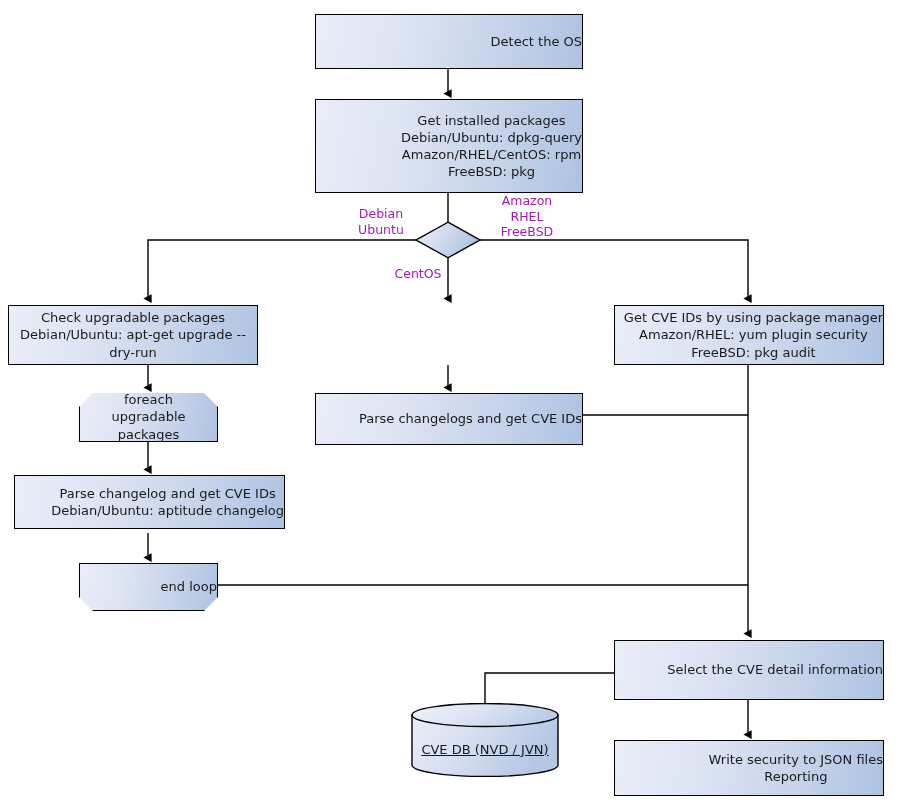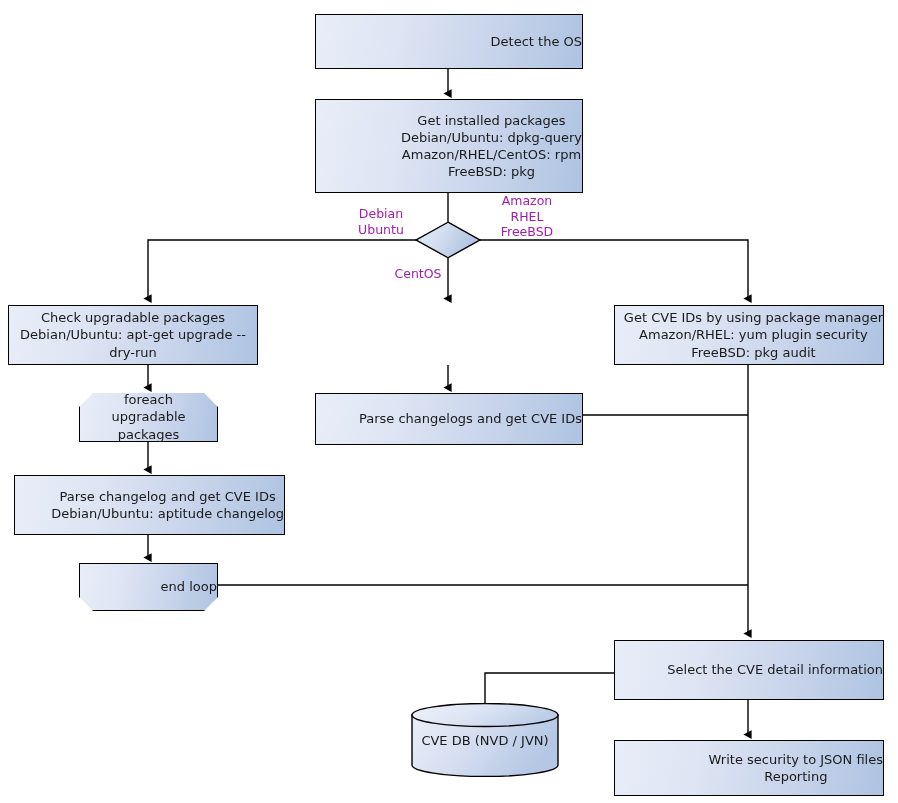--- a/index.html
+++ b/index.html
@@ -172,21 +172,21 @@
     <span>Get CVE IDs by using package manager
 Amazon/RHEL: yum plugin security
 FreeBSD: pkg audit</span>
   </div>
 
   <div class="node loopstart" style="left:79px; top:393px; width:139px; height:49px;">
     <span>foreach
 upgradable  packages</span>
   </div>
 
-  <div class="node proc" style="left:14px; top:475px; width:271px; height:60px;">
+  <div class="node proc" style="left:14px; top:475px; width:271px; height:54px;">
     <span>Parse changelog and get  CVE IDs
 Debian/Ubuntu: aptitude changelog</span>
   </div>
 
   <div class="node proc" style="left:315px; top:393px; width:268px; height:52px;">
     <span>Parse changelogs and get CVE IDs</span>
   </div>
 
   <div class="node loopend" style="left:79px; top:563px; width:139px; height:48px;">
     <span>end loop</span>
@@ -206,21 +206,21 @@
         </linearGradient>
         <linearGradient id="gCylTop" x1="0" y1="0" x2="1" y2="0.3">
           <stop offset="0%" stop-color="#eef1fa"></stop>
           <stop offset="50%" stop-color="#dde5f4"></stop>
           <stop offset="100%" stop-color="#bccde8"></stop>
         </linearGradient>
       </defs>
       <path d="M1,12 L1,62 A73,11.5 0 0 0 147,62 L147,12 Z" fill="url(#gCylBody)" stroke="#000000" stroke-width="1.4"></path>
       <ellipse cx="74" cy="12" rx="73" ry="11.5" fill="url(#gCylTop)" stroke="#000000" stroke-width="1.4"></ellipse>
     </svg>
-    <span class="lbl" style="">CVE DB (NVD / JVN)</span>
+    <span class="lbl" style="padding-top:9px;text-decoration:underline;">CVE DB (NVD / JVN)</span>
   </div>
 
   <div class="node proc" style="left:614px; top:740px; width:270px; height:56px;">
     <span>Write security to JSON files
 Reporting</span>
   </div>
 
 </div>
 
 </body></html>

